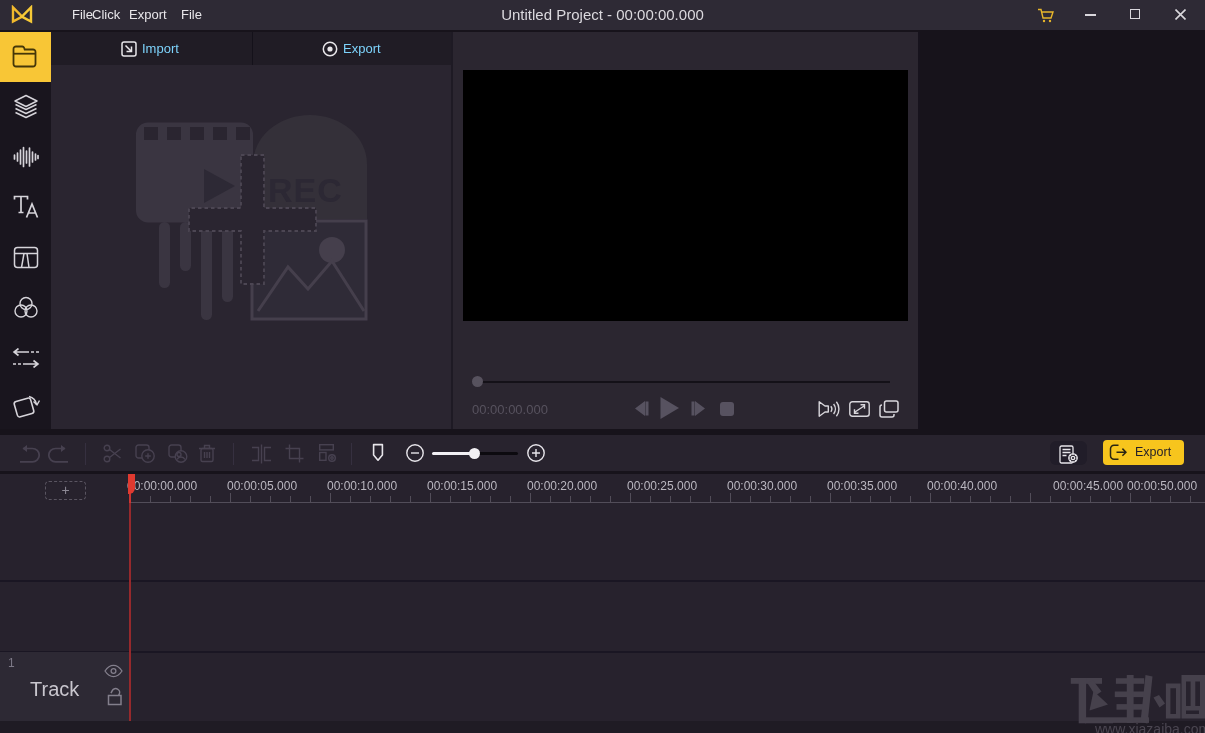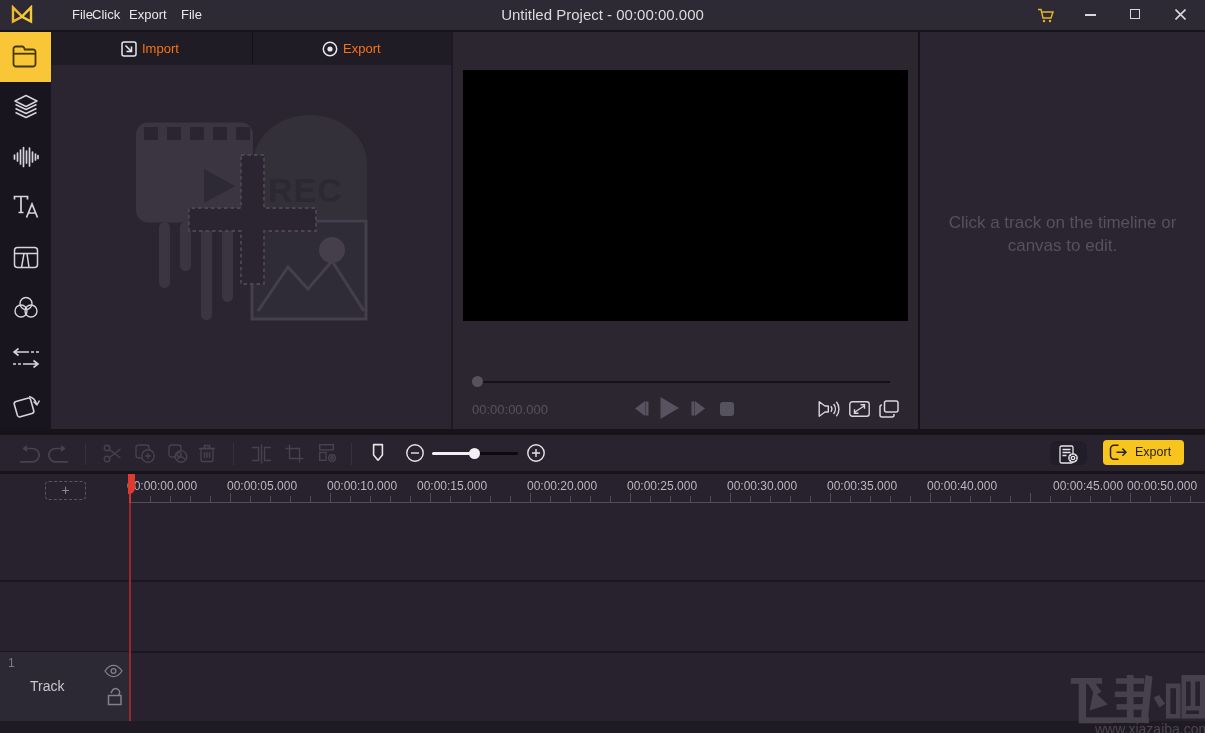--- a/index.html
+++ b/index.html
@@ -11,21 +11,21 @@
 #titlebar { left:0; top:0; width:1205px; height:30px; background:#2e2a35; color:#e6e4e9; }
 #titlebar .menu { position:absolute; top:0; height:30px; line-height:30px; font-size:13px; color:#e8e6ea; }
 #title-text { position:absolute; top:0; left:0; width:1205px; height:30px; line-height:30px;
   text-align:center; font-size:15px; color:#dbd9de; }
 
 #sidebar { left:0; top:32px; width:51px; height:397px; background:#19151e; }
 #folder-tab { position:absolute; left:0; top:0; width:51px; height:50px; background:#f8c636; }
 
 #media { left:51px; top:32px; width:402px; height:397px; background:#2a2530; }
 #tabbar { position:absolute; left:0; top:0; width:402px; height:33px; background:#201c25; }
-#tabbar .tab { position:absolute; top:0; height:33px; line-height:33px; font-size:13px; color:#f97316; }
+#tabbar .tab { position:absolute; top:0; height:33px; line-height:33px; font-size:13px; color:#7dd3fc; }
 #tab-divider { position:absolute; left:201px; top:0; width:1px; height:33px; background:#14111a; }
 #import-caption { position:absolute; left:0; top:303px; width:402px; text-align:center;
   font-size:16px; color:#544f5a; }
 
 #preview { left:453px; top:32px; width:465px; height:397px; background:#2b2630; }
 #video { position:absolute; left:10px; top:38px; width:445px; height:251px; background:#000; }
 #scrubline { position:absolute; left:25px; top:349px; width:412px; height:2px; background:#141118; }
 #scrubknob { position:absolute; left:19px; top:344px; width:11px; height:11px; border-radius:50%; background:#57525e; }
 #ptime { position:absolute; left:19px; top:370px; font-size:13px; color:#57525e; }
 
@@ -44,21 +44,21 @@
 #timeline { left:0; top:474px; width:1205px; height:259px; background:#27222d; }
 #ruler { position:absolute; left:0; top:0; width:1205px; height:30px; }
 .rlabel { position:absolute; top:5px; font-size:12px; color:#bab7c0; white-space:nowrap; }
 #ruler-base { position:absolute; left:130px; top:28px; width:1075px; height:1px; background:#524d59; }
 .tick { position:absolute; width:1px; background:#524d59; }
 #addtrack { position:absolute; left:45px; top:7px; width:41px; height:19px; border:1px dashed #5a5561;
   border-radius:4px; color:#8d8995; text-align:center; line-height:17px; font-size:14px; }
 .rowdiv { position:absolute; left:0; width:1205px; height:2px; background:#1a1623; }
 #trackhdr { position:absolute; left:0; top:178px; width:130px; height:69px; background:#2d2934; }
 #trackhdr .num { position:absolute; left:8px; top:4px; font-size:12px; color:#7d7987; }
-#trackhdr .name { position:absolute; left:30px; top:26px; font-size:14px; color:#c9c6ce; }
+#trackhdr .name { position:absolute; left:30px; top:26px; font-size:20px; color:#c9c6ce; }
 #bottomstrip { position:absolute; left:0; top:247px; width:1205px; height:13px; background:#1f1b24; }
 #playhead-line { position:absolute; left:129px; top:0; width:2px; height:29px; background:#cc3431; }
 #playhead-line2 { position:absolute; left:128.5px; top:29px; width:2.5px; height:218px; background:#96292c; }
 #playhead-flag { position:absolute; left:128px; top:0; width:7px; height:20px; background:#e03a30;
   border-radius:0 0 6px 0; }
 
 #watermark { left:1060px; top:668px; width:145px; height:65px; }
 </style>
 </head>
 <body>
@@ -228,23 +228,20 @@
 
     <svg style="position:absolute;left:426px;top:368px" width="20" height="18" viewBox="0 0 20 18">
       <rect x="5.5" y="1" width="13.5" height="11" rx="2" fill="none" stroke="#d8d6db" stroke-width="1.5"></rect>
       <path d="M3 5 a2 2 0 0 0 -2 2 v8 a2 2 0 0 0 2 2 h10 a2 2 0 0 0 2 -2 v-1" fill="none" stroke="#d8d6db" stroke-width="1.5"></path>
     </svg>
   </div>
 
   <div id="vdivider" class="abs"></div>
   <div class="abs" style="left:451px;top:32px;width:2px;height:397px;background:#1e1a24"></div>
 
-  <div id="rightpanel" class="abs">
-    <div class="msg">Click a track on the timeline or<br>canvas to edit.</div>
-  </div>
 
   <div id="toolbar" class="abs">
 
     <svg style="position:absolute;left:19px;top:10px" width="21" height="18" viewBox="0 0 21 18">
       <path d="M4 3.5 H13.5 A6.7 6.7 0 0 1 13.5 16.9 H1" fill="none" stroke="#474150" stroke-width="1.7"></path>
       <path d="M8 0 L3.5 3.5 L8 7 Z" fill="#474150"></path>
     </svg>
     <svg style="position:absolute;left:48px;top:10px" width="21" height="18" viewBox="0 0 21 18">
       <path d="M17 3.5 H7.5 A6.7 6.7 0 0 0 7.5 16.9 H20" fill="none" stroke="#474150" stroke-width="1.7"></path>
       <path d="M13 0 L17.5 3.5 L13 7 Z" fill="#474150"></path>
@@ -344,21 +341,21 @@
       </svg>
       <span>Export</span>
     </div>
   </div>
 
   <div id="timeline" class="abs">
     <div id="ruler">
     <div class="rlabel" style="left:127px">00:00:00.000</div>
     <div class="rlabel" style="left:227px">00:00:05.000</div>
     <div class="rlabel" style="left:327px">00:00:10.000</div>
-    <div class="rlabel" style="left:417px">00:00:15.000</div>
+    <div class="rlabel" style="left:427px">00:00:15.000</div>
     <div class="rlabel" style="left:527px">00:00:20.000</div>
     <div class="rlabel" style="left:627px">00:00:25.000</div>
     <div class="rlabel" style="left:727px">00:00:30.000</div>
     <div class="rlabel" style="left:827px">00:00:35.000</div>
     <div class="rlabel" style="left:927px">00:00:40.000</div>
     <div class="rlabel" style="left:1053px">00:00:45.000</div>
     <div class="rlabel" style="left:1127px">00:00:50.000</div>
     <div class="tick" style="left:130px;top:19px;height:9px"></div>
     <div class="tick" style="left:150px;top:22px;height:6px"></div>
     <div class="tick" style="left:170px;top:22px;height:6px"></div>

